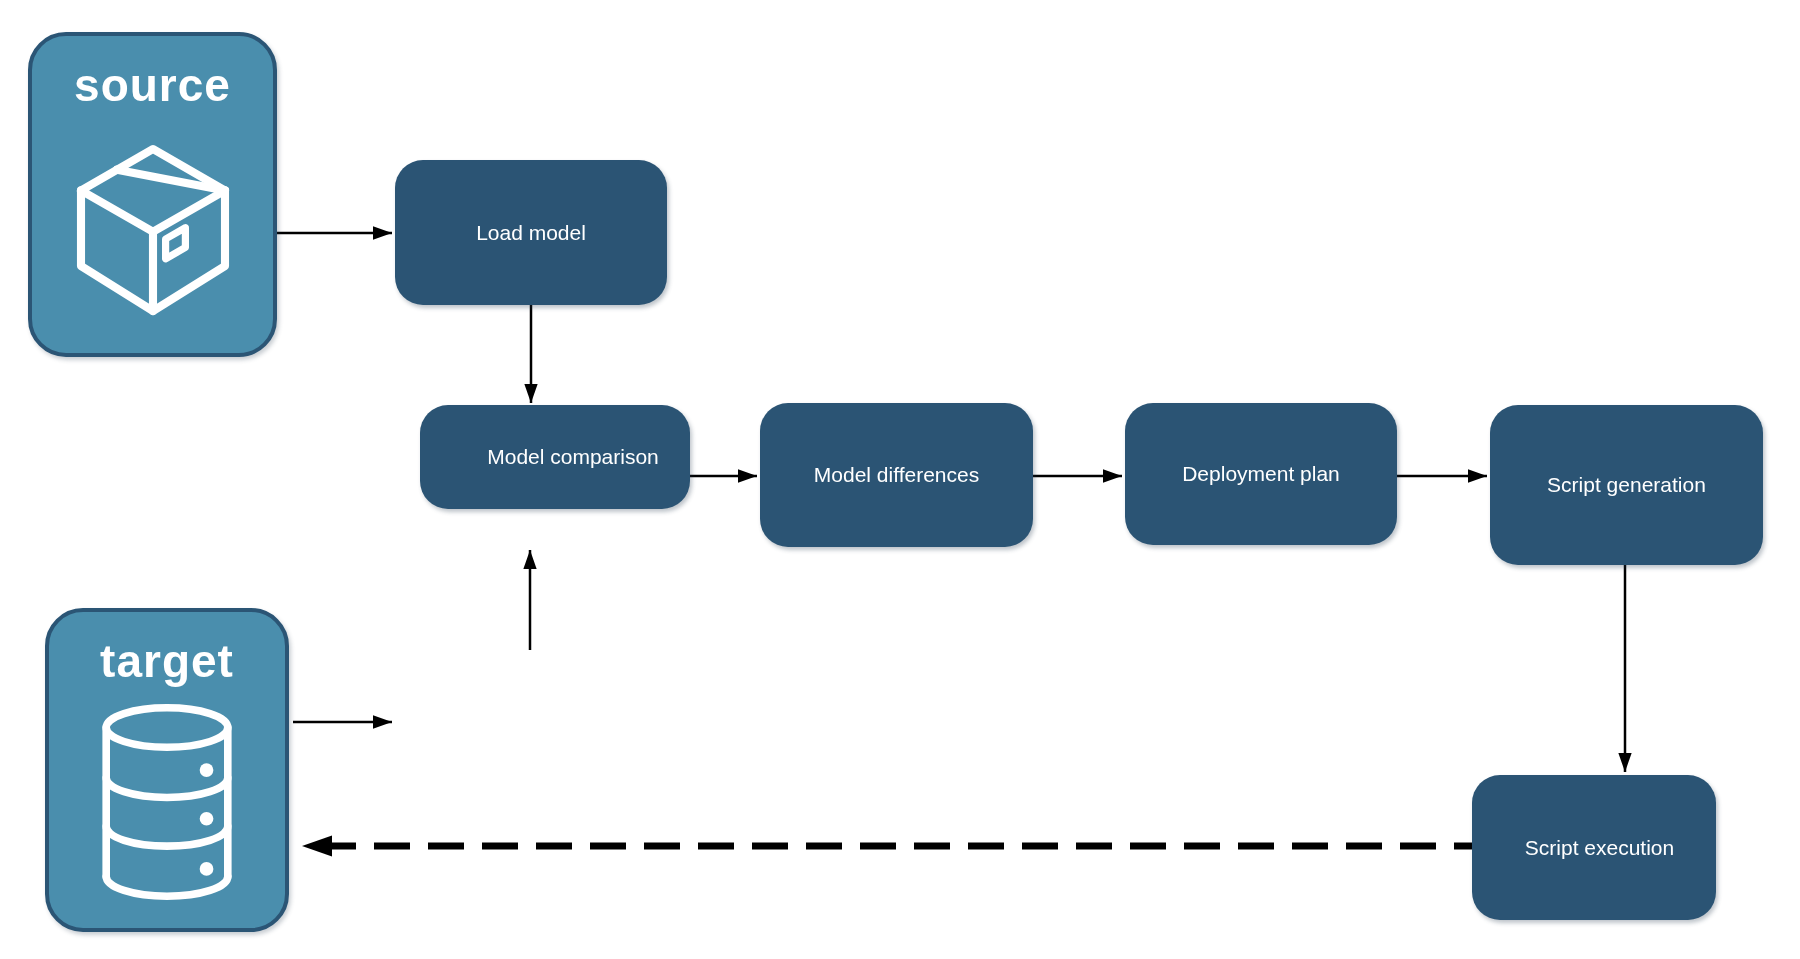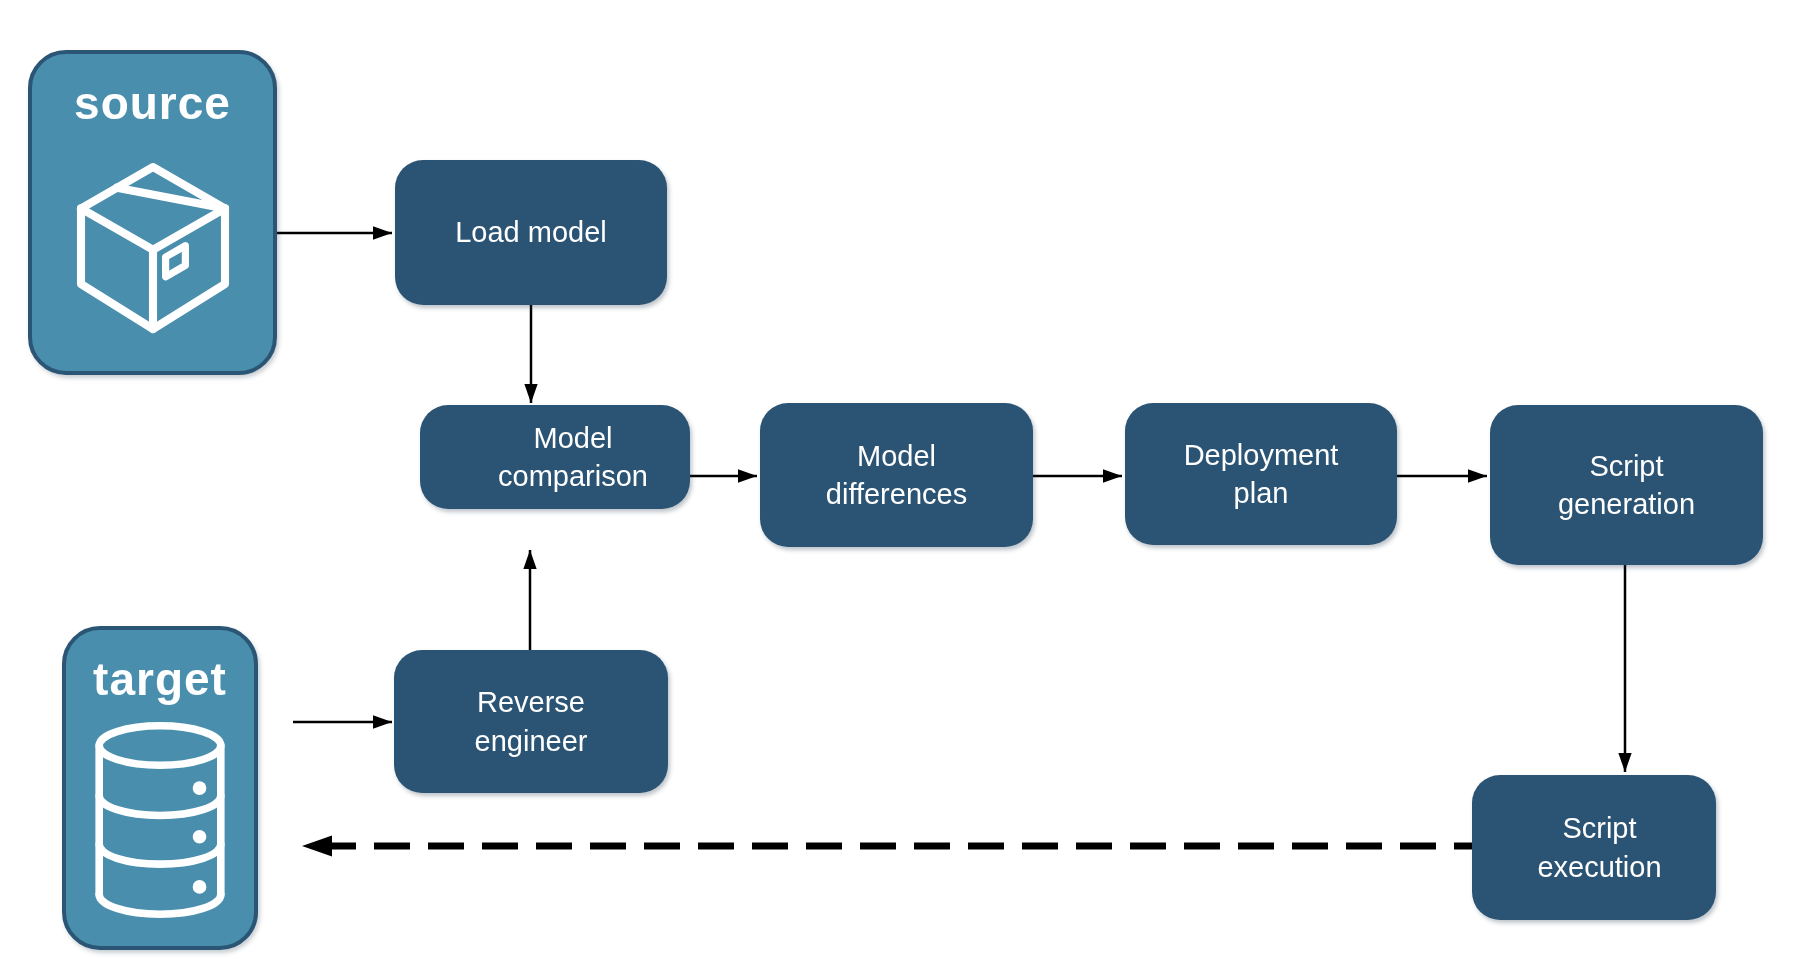--- a/index.html
+++ b/index.html
@@ -21,21 +21,21 @@
   .edges{position:absolute;left:0;top:0;width:1800px;height:959px;pointer-events:none;}
 
   
   .node{
     position:absolute;
     background:var(--node-fill);
     border-radius:28px;
     color:var(--label);
     display:flex;align-items:center;justify-content:center;
     text-align:center;
-    font-size:29px;line-height:1.32;font-weight:400;
+    font-size:21px;line-height:1.32;font-weight:400;
     box-shadow:2px 3px 4px rgba(40,60,80,0.30);
   }
   .node .lbl{max-width:205px;}
 
   #node-load-model       {left:395px;top:160px;width:272px;height:145px;}
   #node-model-comparison {left:420px;top:405px;width:270px;height:104px;padding-left:36px;}
   #node-model-differences{left:760px;top:403px;width:273px;height:144px;align-items:center;}
   #node-deployment-plan  {left:1125px;top:403px;width:272px;height:142px;}
   #node-script-generation{left:1490px;top:405px;width:273px;height:160px;}
   #node-reverse-engineer {left:394px;top:650px;width:274px;height:143px;}
@@ -43,29 +43,28 @@
 
   
   .endpoint{
     position:absolute;
     background:var(--endpoint-fill);
     border:4px solid var(--endpoint-border);
     border-radius:38px;
     color:var(--label);
     display:flex;flex-direction:column;align-items:center;
     box-shadow:2px 3px 4px rgba(40,60,80,0.25);
-    margin-top:18px;
   }
   .endpoint .ep-label{
     font-size:46px;font-weight:700;letter-spacing:1px;
     margin-top:22px;
   }
   #ep-source{left:28px;top:32px;width:249px;height:325px;}
   #ep-source .ep-icon{width:180px;height:200px;margin-top:18px;}
-  #ep-target{left:62px;top:608px;width:196px;height:324px;}
+  #ep-target{left:45px;top:608px;width:244px;height:324px;}
   #ep-target .ep-icon{width:152px;height:200px;margin-top:14px;}
 </style>
 </head>
 <body>
 
 <div class="canvas">
 
   <svg class="edges" viewBox="0 0 1800 959" xmlns="http://www.w3.org/2000/svg">
     <defs>
       <marker id="arrow-solid" viewBox="0 0 10 7" markerUnits="userSpaceOnUse" markerWidth="19" markerHeight="14" refX="10" refY="3.5" orient="auto">
@@ -121,20 +120,17 @@
   </div>
   <div class="node" id="node-model-differences">
     <span class="lbl">Model differences</span>
   </div>
   <div class="node" id="node-deployment-plan">
     <span class="lbl">Deployment plan</span>
   </div>
   <div class="node" id="node-script-generation">
     <span class="lbl">Script generation</span>
   </div>
-  <div class="node" id="node-reverse-engineer">
-    <span class="lbl">Reverse engineer</span>
-  </div>
   <div class="node" id="node-script-execution">
     <span class="lbl">Script execution</span>
   </div>
 
 </div>
 
 </body></html>

